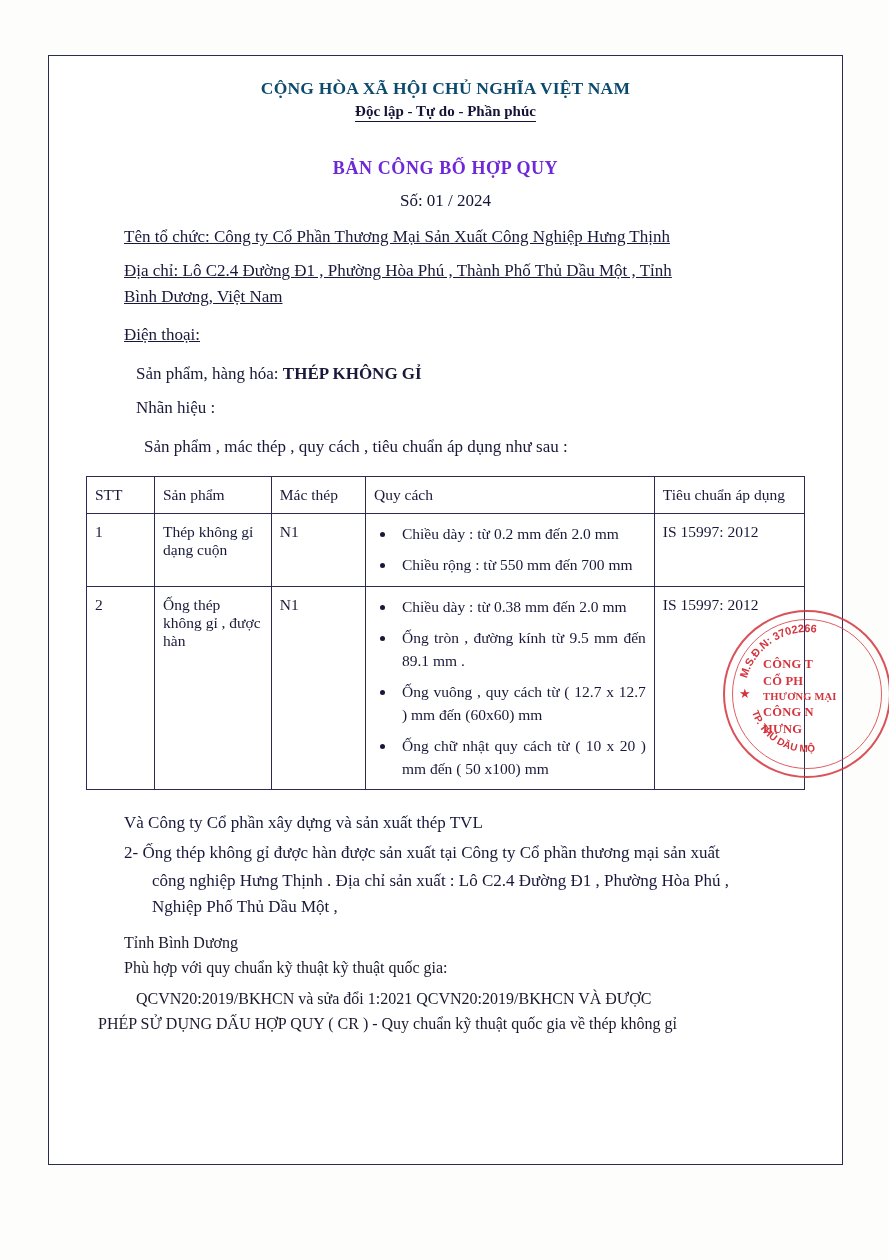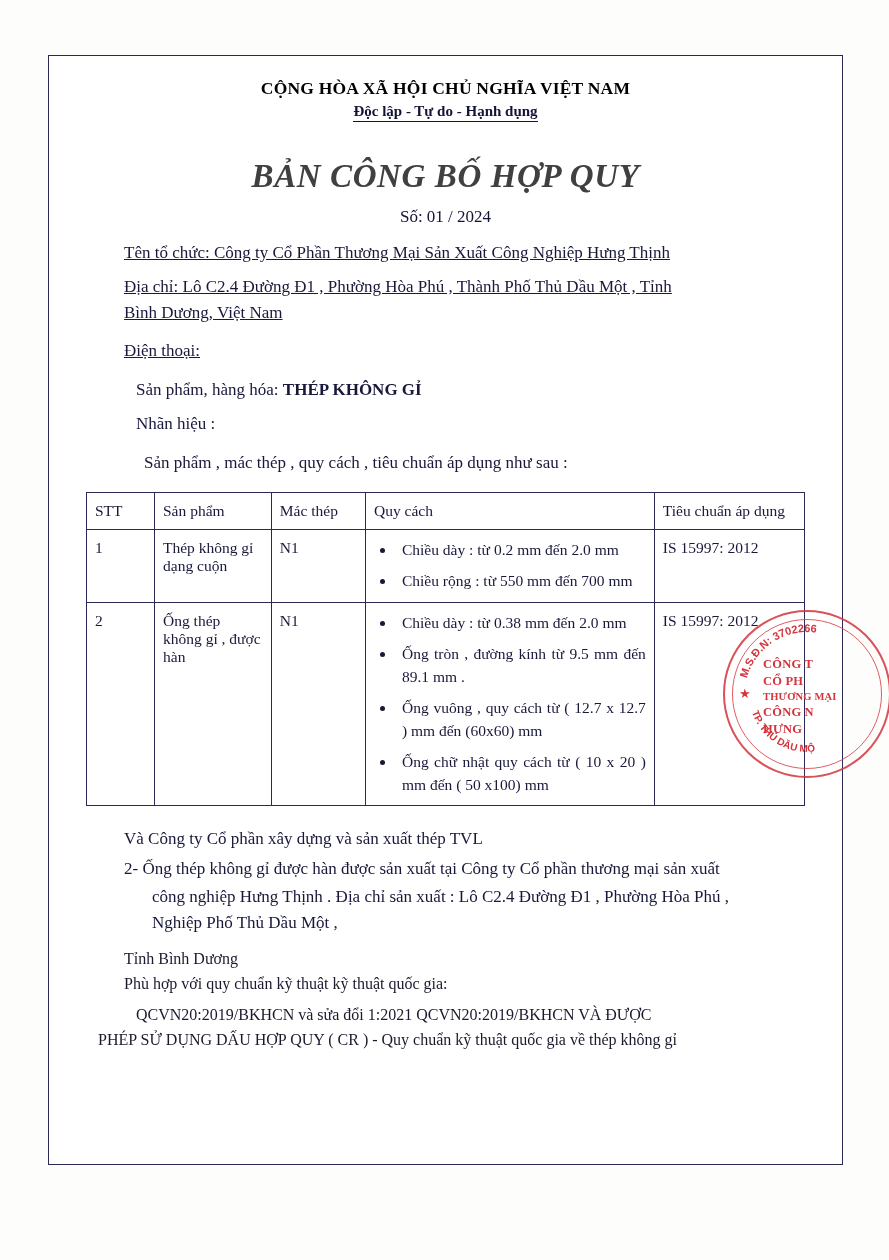--- a/index.html
+++ b/index.html
@@ -44,40 +44,39 @@
     box-sizing: border-box;
     padding: 0 18px;
   }
 
   .center { text-align: center; }
 
   .national-title {
     font-weight: bold;
     font-size: 17.5px;
     letter-spacing: 0.2px;
-    color: #000000;
+    color: #0c4a6e;
     margin-top: 8px;
   }
   .national-sub {
     font-weight: bold;
     font-size: 15px;
     color: #131338;
     margin-top: 4px;
     display: inline-block;
     border-bottom: 1.4px solid #131338;
     padding-bottom: 1px;
   }
 
   .main-title {
     font-weight: bold;
-    font-size: 33px;
+    font-size: 18px;
     letter-spacing: 0.6px;
     margin-top: 36px;
-    color: #404040;
-    font-style: italic;
+    color: #6d28d9;
   }
   .doc-number {
     font-size: 17px;
     margin-top: 12px;
     color: #131338;
   }
 
   .para {
     font-size: 17px;
     line-height: 1.52;
@@ -195,21 +194,21 @@
 </head>
 <body>
 
 <div class="page">
   <div class="doc-border"></div>
 
   <div class="content">
 
     <div class="center">
       <div class="national-title">CỘNG HÒA XÃ HỘI CHỦ NGHĨA VIỆT NAM</div>
-      <div><span class="national-sub">Độc lập - Tự do - Hạnh dụng</span></div>
+      <div><span class="national-sub">Độc lập - Tự do - Phần phúc</span></div>
       <div class="main-title">BẢN CÔNG BỐ HỢP QUY</div>
       <div class="doc-number">Số: 01 / 2024</div>
     </div>
 
     <div class="para indent">Tên tổ chức: Công ty Cổ Phần Thương Mại Sản Xuất Công Nghiệp Hưng Thịnh</div>
     <div class="para indent" style="margin-top:8px">Địa chỉ: Lô C2.4 Đường Đ1 , Phường Hòa Phú , Thành Phố Thủ Dầu Một , Tỉnh</div>
     <div class="para indent" style="margin-top:0">Bình Dương, Việt Nam</div>
     <div class="para indent">Điện thoại:</div>
 
     <div class="para indent2">

